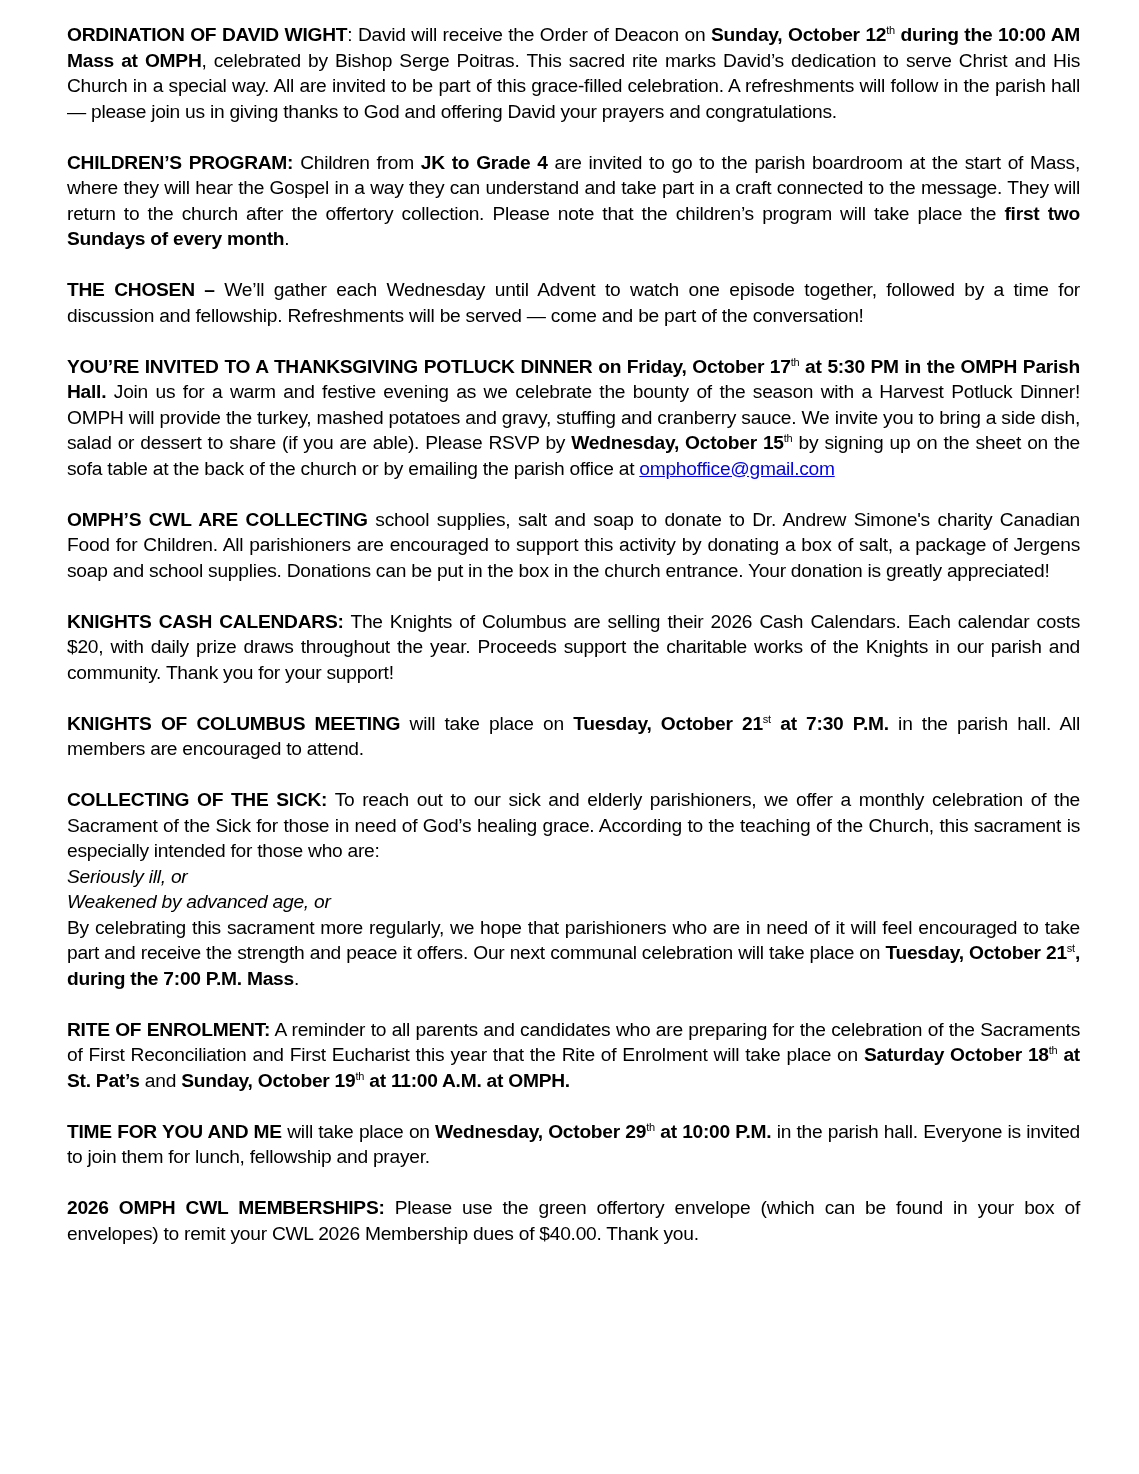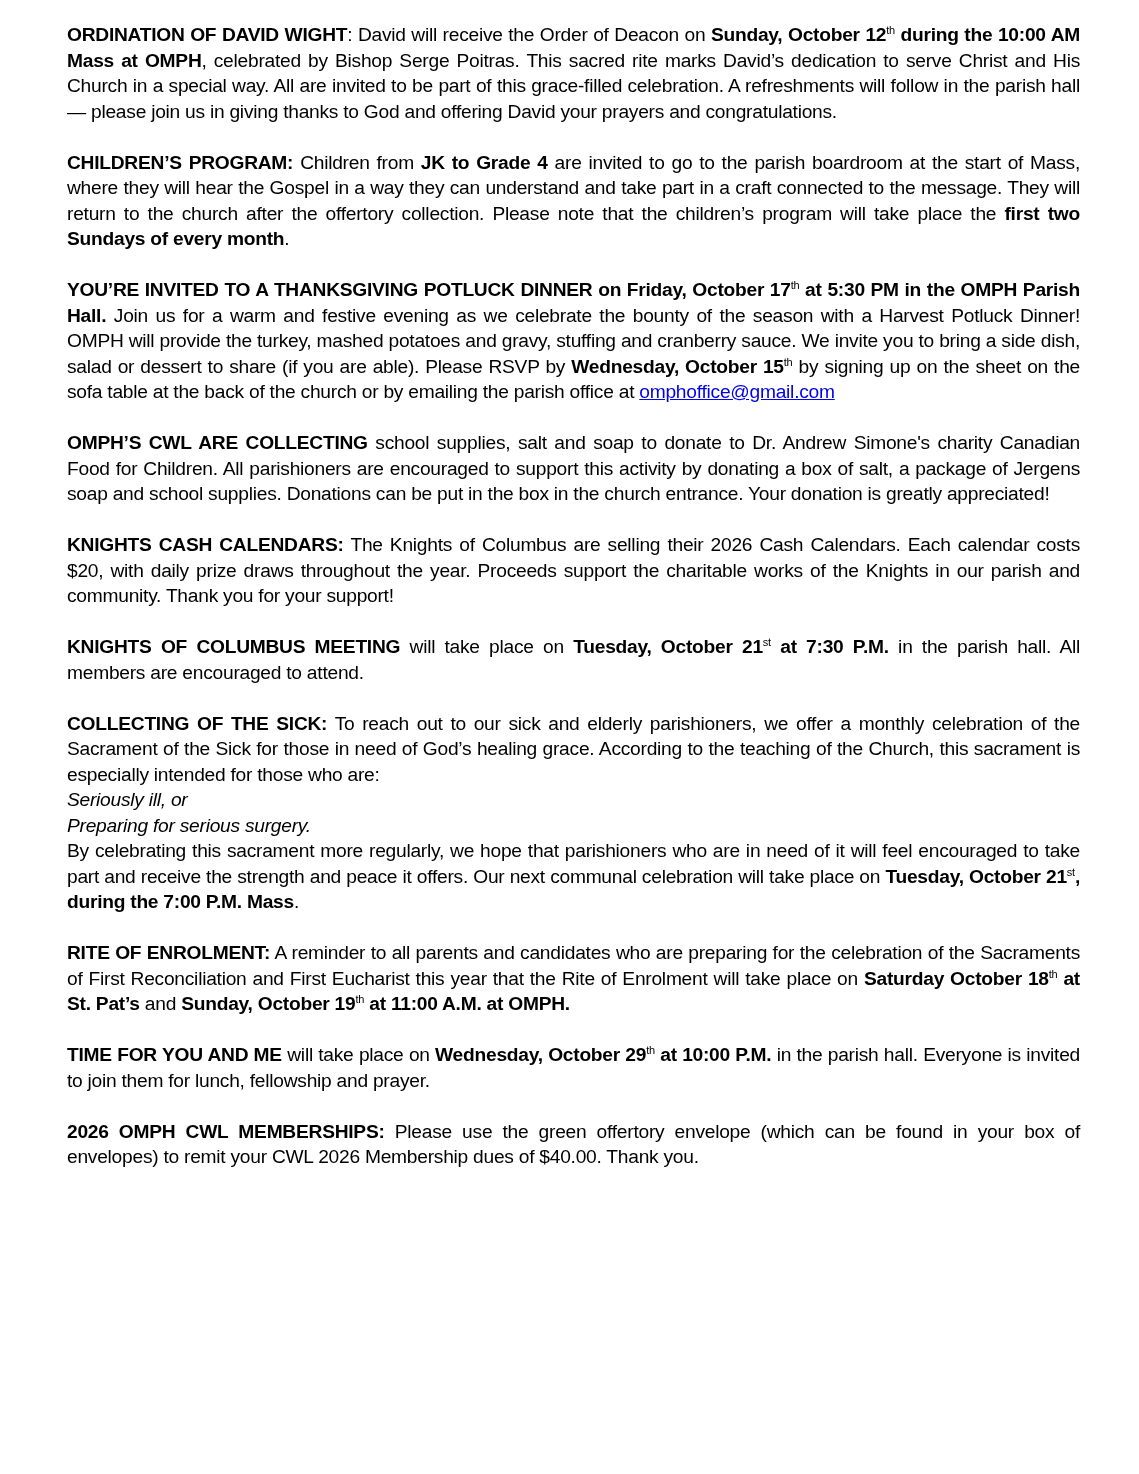--- a/index.html
+++ b/index.html
@@ -24,33 +24,34 @@
 </style>
 </head>
 <body>
 
 <div class="page">
 
   <p><b>ORDINATION OF DAVID WIGHT</b><span>: David  will receive the Order of Deacon on </span><b>Sunday, October 12</b><sup>th</sup><b> during the 10:00 AM Mass at OMPH</b><span>, celebrated by Bishop Serge Poitras. This sacred rite marks David’s dedication to serve Christ and His Church in a special way. All are invited to be part of this grace-filled celebration. A refreshments will follow in the parish hall — please join us in giving thanks to God and offering David your prayers and congratulations.</span></p>
 
   <p><b>CHILDREN’S PROGRAM:</b><span> Children from </span><b>JK to Grade 4</b><span> are invited to go to the parish boardroom at the start of Mass, where they will hear the Gospel in a way they can understand and take part in a craft connected to the message. They will return to the church after the offertory collection. Please note that the children’s program will take place the </span><b>first two Sundays of every month</b><span>.</span></p>
 
+  <p><b>THE CHOSEN –</b><span> We’ll gather each Wednesday until Advent to watch one episode together, followed by a time for discussion and fellowship. Refreshments will be served — come and be part of the conversation!</span></p>
 
   <p><b>YOU’RE INVITED TO A THANKSGIVING POTLUCK DINNER on Friday, October 17</b><sup>th</sup><b> at 5:30 PM  in the OMPH Parish Hall.</b><span> Join us for a warm and festive evening as we celebrate the bounty of the season with a Harvest Potluck Dinner! OMPH will provide the turkey, mashed potatoes and gravy, stuffing and cranberry sauce. We invite you to bring a side dish, salad or dessert to share (if you are able). Please RSVP by </span><b>Wednesday, October 15</b><sup>th</sup><span> by signing up on the sheet on the sofa table at the back of the church or by emailing the parish office at </span><a class="email" href="#">omphoffice@gmail.com</a></p>
 
   <p><b>OMPH’S CWL ARE COLLECTING</b><span> school supplies, salt and soap to donate to Dr. Andrew Simone's charity Canadian Food for Children.  All parishioners are encouraged to support this activity by donating a box of salt, a package of Jergens soap and school supplies. Donations can be put in the box in the church entrance. Your donation is greatly appreciated!</span></p>
 
   <p><b>KNIGHTS CASH CALENDARS:</b><span> The Knights of Columbus are selling their 2026 Cash Calendars. Each calendar costs $20, with daily prize draws throughout the year. Proceeds support the charitable works of the Knights in our parish and community. Thank you for your support!</span></p>
 
   <p><b>KNIGHTS OF COLUMBUS MEETING</b><span> will take place on </span><b>Tuesday, October 21</b><sup>st</sup><b> at 7:30 P.M.</b><span> in the parish hall. All members are encouraged to attend.</span></p>
 
   <div class="anoint-wrap">
     <p style="margin-bottom:25.5px"><b>COLLECTING OF THE SICK:</b><span> To reach out to our sick and elderly parishioners, we offer a monthly celebration of the Sacrament of the Sick for those in need of God’s healing grace. According to the teaching of the Church, this sacrament is especially intended for those who are:</span>
       <span class="it">Seriously ill, or</span>
-      <span class="it">Preparing for serious surgery.</span>
+      <span class="it">Weakened by advanced age, or</span>
       <span>By celebrating this sacrament more regularly, we hope that parishioners who are in need of it will feel encouraged to take part and receive the strength and peace it offers. Our next communal celebration will take place on </span><b>Tuesday, October 21</b><sup>st</sup><b>, during the 7:00 P.M. Mass</b><span>.</span></p>
   </div>
 
   <p><b>RITE OF ENROLMENT:</b><span> A reminder to all parents and candidates who are preparing for the celebration of the Sacraments of First Reconciliation and First Eucharist this year that the Rite of Enrolment will take place on </span><b>Saturday October 18</b><sup>th</sup><b> at St. Pat’s</b><span> and </span><b>Sunday, October 19</b><sup>th</sup><b> at 11:00 A.M. at OMPH.</b></p>
 
   <p><b>TIME FOR YOU AND ME</b><span>  will take place on </span><b>Wednesday, October 29</b><sup>th</sup><b> at 10:00 P.M.</b><span> in the parish hall. Everyone is invited to join them for lunch, fellowship and prayer.</span></p>
 
   <p><b>2026 OMPH CWL MEMBERSHIPS:</b><span> Please use the green offertory envelope (which can be found in your box of envelopes) to remit your CWL 2026 Membership dues of $40.00. Thank you.</span></p>
 
 </div>

